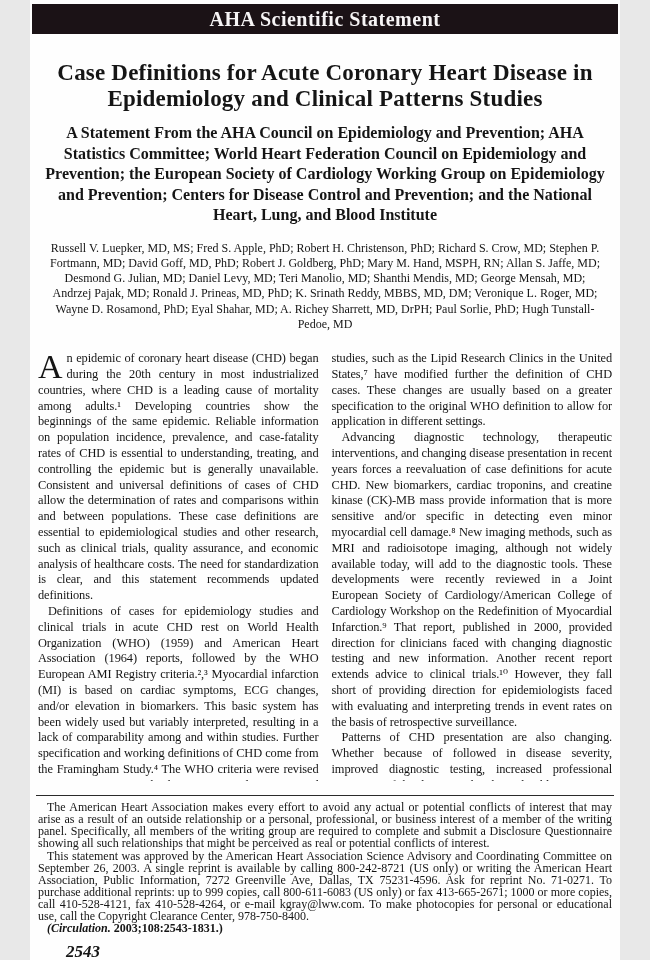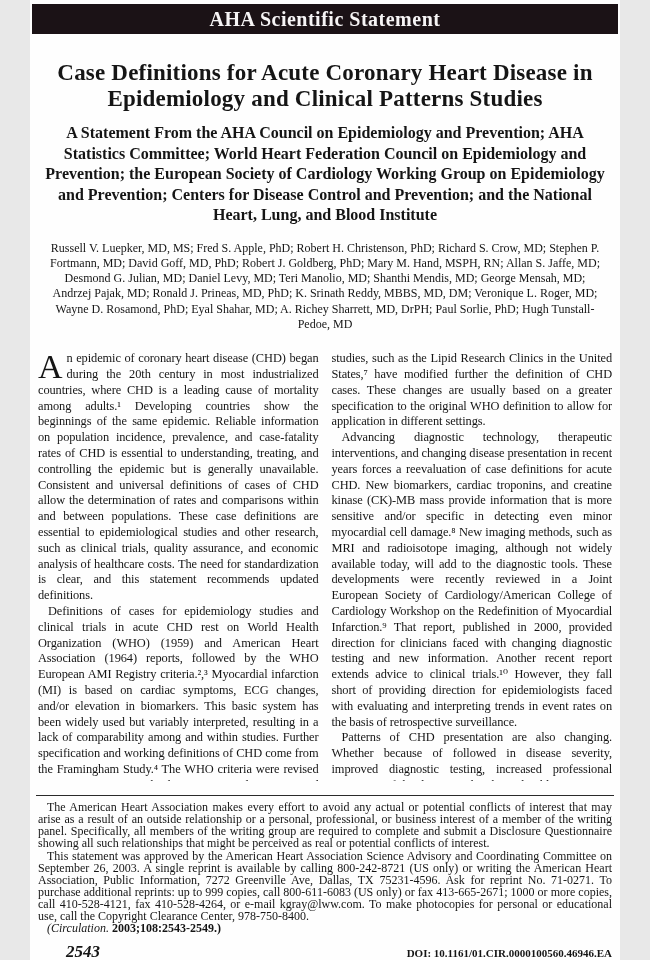--- a/index.html
+++ b/index.html
@@ -79,21 +79,21 @@
     margin: 14px -2px 5px;
   }
   .footnotes p {
     margin: 0;
     font-size: 12px;
     line-height: 12.1px;
     text-align: justify;
     text-indent: 9px;
   }
   .bold { font-weight: bold; }
-  .bold-italic { font-weight: normal; font-style: italic; }
+  .bold-italic { font-weight: bold; font-style: italic; }
   .pagefooter {
     display: flex;
     align-items: baseline;
     margin-top: 8px;
     font-size: 11px;
   }
   .pagefooter .foot-left  { flex: 1; font-weight: bold; }
   .pagefooter .foot-center { width: 90px; text-align: center; font-style: italic; font-weight: bold; font-size: 17px; }
   .pagefooter .foot-right { flex: 1; text-align: right; font-weight: bold; }
 </style>
@@ -122,21 +122,20 @@
       <p class="para indent">Advancing diagnostic technology, therapeutic interventions, and changing disease presentation in recent years forces a reevaluation of case definitions for acute CHD. New biomarkers, cardiac troponins, and creatine kinase (CK)-MB mass provide information that is more sensitive and/or specific in detecting even minor myocardial cell damage.⁸ New imaging methods, such as MRI and radioisotope imaging, although not widely available today, will add to the diagnostic tools. These developments were recently reviewed in a Joint European Society of Cardiology/American College of Cardiology Workshop on the Redefinition of Myocardial Infarction.⁹ That report, published in 2000, provided direction for clinicians faced with changing diagnostic testing and new information. Another recent report extends advice to clinical trials.¹⁰ However, they fall short of providing direction for epidemiologists faced with evaluating and interpreting trends in event rates on the basis of retrospective surveillance.</p>
       <p class="para indent">Patterns of CHD presentation are also changing. Whether because of followed in disease severity, improved diagnostic testing, increased professional awareness of the diagnosis, heightened public awareness of CHD symptoms, or insurance reimbursement to hospitals, cases of CHD in hospitalized</p>
     </div>
   </main>
 
   <hr class="rule">
 
   <section class="footnotes">
     <p>The American Heart Association makes every effort to avoid any actual or potential conflicts of interest that may arise as a result of an outside relationship or a personal, professional, or business interest of a member of the writing panel. Specifically, all members of the writing group are required to complete and submit a Disclosure Questionnaire showing all such relationships that might be perceived as real or potential conflicts of interest.</p>
     <p>This statement was approved by the American Heart Association Science Advisory and Coordinating Committee on September 26, 2003. A single reprint is available by calling 800-242-8721 (US only) or writing the American Heart Association, Public Information, 7272 Greenville Ave, Dallas, TX 75231-4596. Ask for reprint No. 71-0271. To purchase additional reprints: up to 999 copies, call 800-611-6083 (US only) or fax 413-665-2671; 1000 or more copies, call 410-528-4121, fax 410-528-4264, or e-mail kgray@lww.com. To make photocopies for personal or educational use, call the Copyright Clearance Center, 978-750-8400.</p>
-    <p><span class="bold-italic">(Circulation.</span><span class="bold"> 2003;108:2543-2549.)</span></p>
+    <p><span class="bold-italic">(Circulation.</span><span class="bold"> 2003;108:2543-1831.)</span></p>
   </section>
 
   <footer class="pagefooter">
     <div class="foot-center">2543</div>
-    <div class="foot-right">DOI: 10.1161/01.CIR.0000100560.46946.EA</div>
   </footer>
 
 </div>
 
 </body></html>

